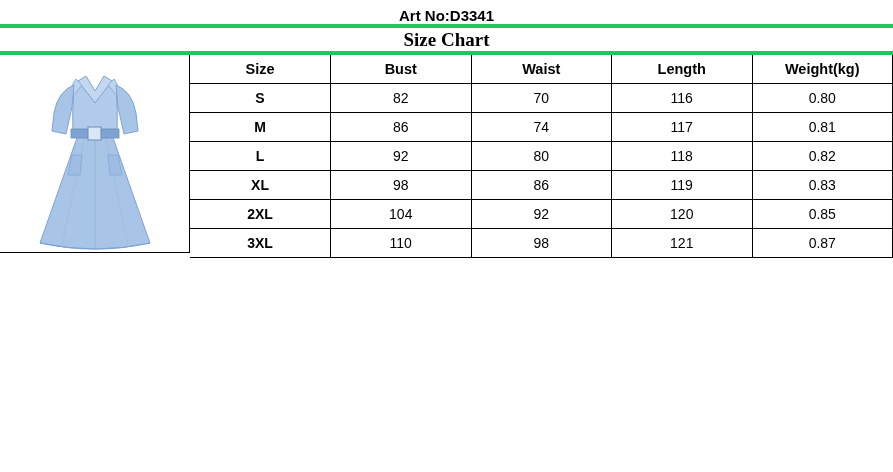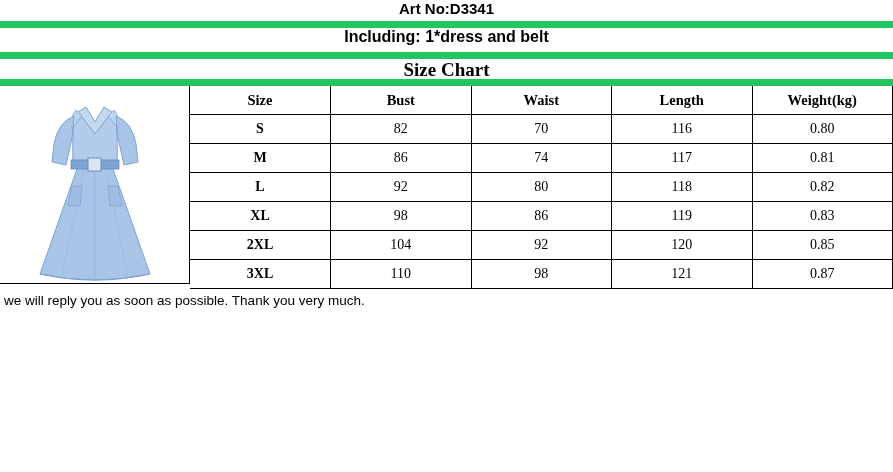--- a/index.html
+++ b/index.html
@@ -17,39 +17,38 @@
   .page {
     position: relative;
     width: 893px;
     height: 472px;
     box-sizing: border-box;
   }
   
   .hdr-row {
     width: 100%;
     box-sizing: border-box;
-    border-bottom: 7px solid #22c55e;
+    border-bottom: 4px solid #22c55e;
     text-align: center;
     font-weight: bold;
     display: flex;
-    align-items: flex-start;
+    align-items: flex-end;
     justify-content: center;
   }
   .hdr-1 { height: 28px; font-size: 15px; }
   .hdr-2 { height: 31px; font-size: 16px; }
   .hdr-3 { height: 30px; font-size: 16px; }
   .hdr-4 { height: 27px; font-size: 19px; font-family: Liberation Serif, serif; }
 
   
   .mid {
     display: flex;
     width: 100%;
     height: 198px;
     box-sizing: border-box;
-    font-family: Liberation Serif, serif;
   }
   .img-cell {
     width: 190px;
     flex: 0 0 190px;
     border-right: 1px solid #000;
     border-bottom: 1px solid #000;
     box-sizing: border-box;
     position: relative;
     overflow: hidden;
     background: #ffffff;
@@ -104,23 +103,20 @@
 </style>
 </head>
 <body>
 
 <div class="page">
 
   <div class="hdr-row hdr-1">
     <span>Art No:D3341</span>
   </div>
 
-  <div class="hdr-row hdr-2">
-    <span>Including:  1*dress and belt</span>
-  </div>
 
 
   <div class="hdr-row hdr-4">
     <span>Size Chart</span>
   </div>
 
   <div class="mid">
 
     <div class="img-cell">
       <div class="dress-wrap">
@@ -204,16 +200,15 @@
             <td>121</td>
             <td>0.87</td>
           </tr>
         </tbody>
       </table>
     </div>
 
   </div>
 
   <div class="notes">
-    <p class="last">we will reply you as soon as possible. Thank you very much.</p>
   </div>
 
 </div>
 
 </body></html>

